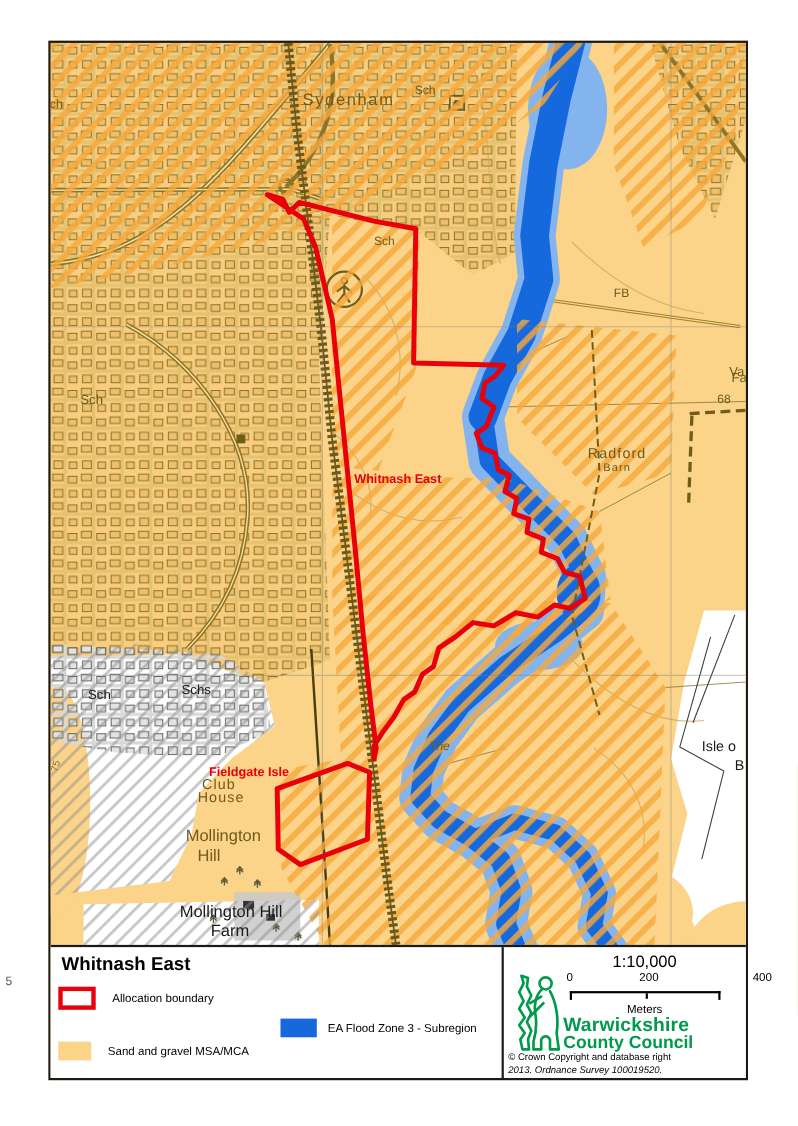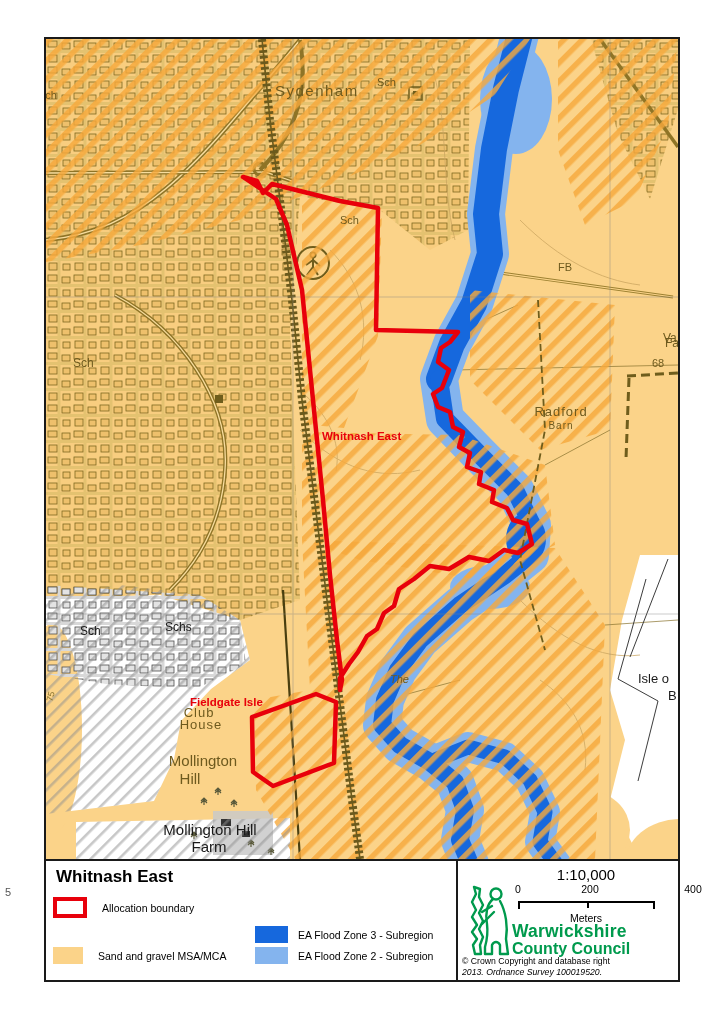--- a/index.html
+++ b/index.html
@@ -242,24 +242,20 @@
           <span class="txt">Allocation boundary</span>
         </div>
         <div class="leg-item" style="left:7px;top:86px;">
           <span class="swatch sw-msa"></span>
           <span class="txt">Sand and gravel MSA/MCA</span>
         </div>
         <div class="leg-item" style="left:209px;top:65px;">
           <span class="swatch sw-z3"></span>
           <span class="txt" style="margin-left:10px;">EA Flood Zone 3 - Subregion</span>
         </div>
-        <div class="leg-item" style="left:209px;top:86px;">
-          <span class="swatch sw-z2"></span>
-          <span class="txt" style="margin-left:10px;">EA Flood Zone 2 - Subregion</span>
-        </div>
       </div>
 
       <div class="legend-right">
         <div class="ratio">1:10,000</div>
         <span class="tick" style="left:60px;">0</span>
         <span class="tick" style="left:132px;">200</span>
         <span class="tick" style="left:197px;margin-left:38px;">400</span>
         <div class="bar">
             <div class="mid"></div>
           </div>

